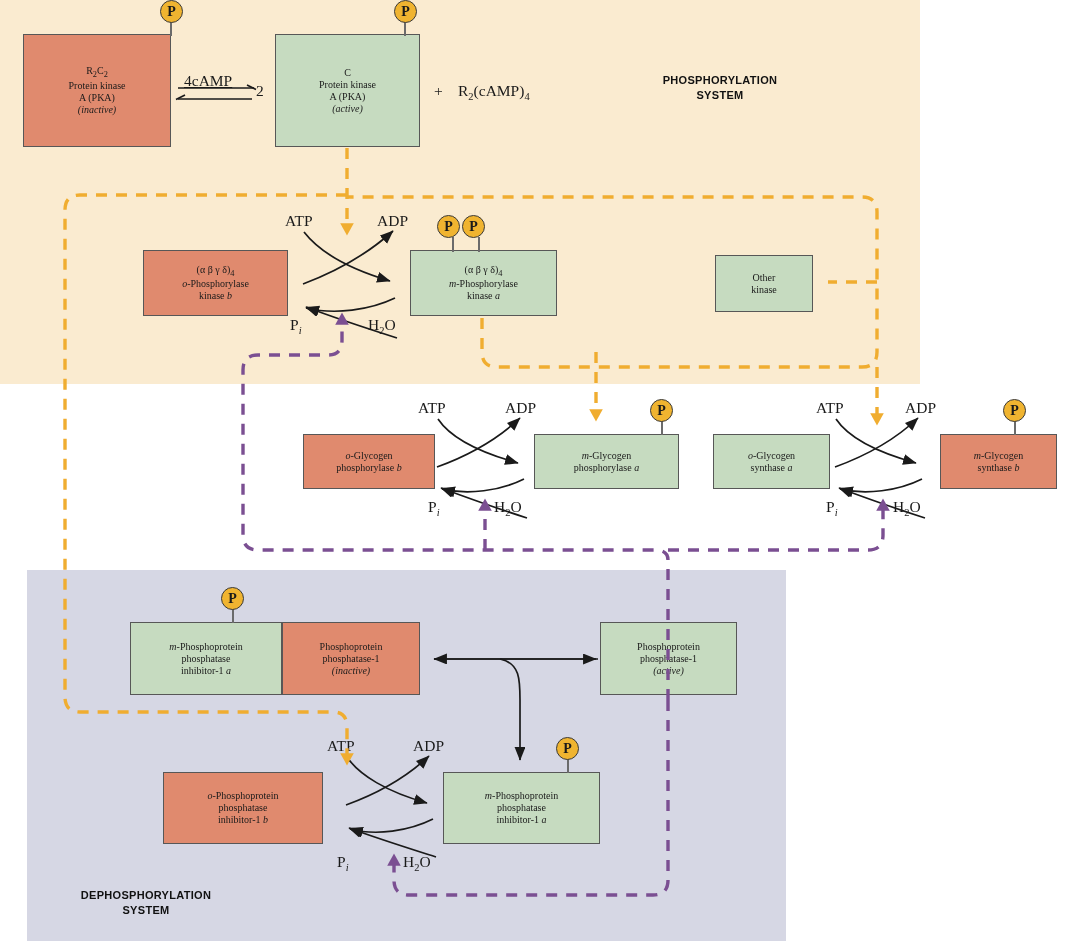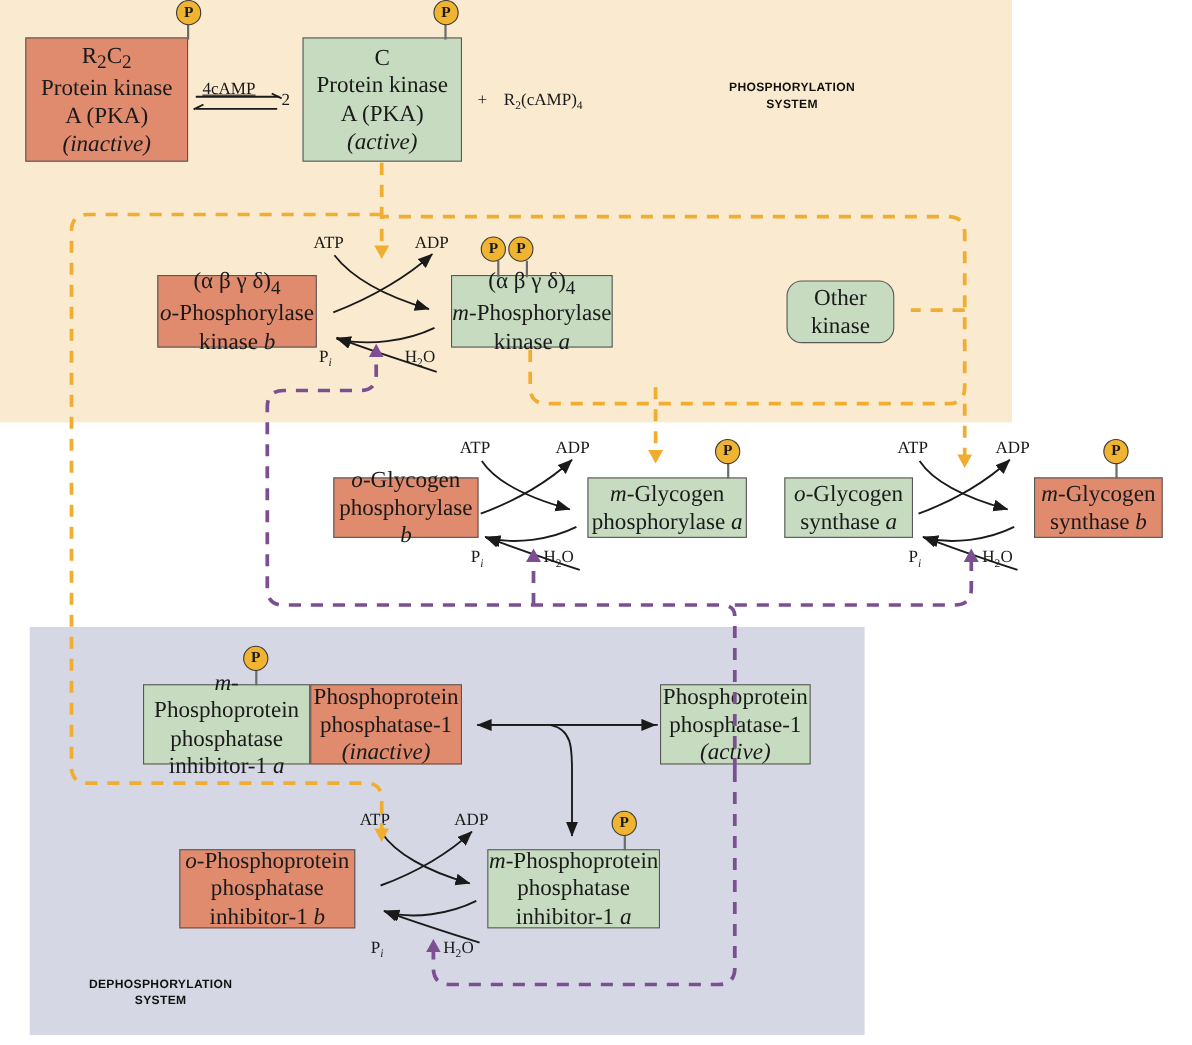--- a/index.html
+++ b/index.html
@@ -10,21 +10,21 @@
   .band{position:absolute;}
   .band-phos{left:0;top:0;width:920px;height:384px;background:#faebd0;}
   .band-dephos{left:27px;top:570px;width:759px;height:371px;background:#d6d7e4;}
 
   .band-label{position:absolute;font-family:"Liberation Sans","DejaVu Sans",sans-serif;
     font-weight:bold;font-size:11px;letter-spacing:.3px;color:#111;text-align:center;
     line-height:1.35;white-space:pre-line;}
 
   .box{position:absolute;box-sizing:border-box;border:1.6px solid #575757;
        display:flex;flex-direction:column;align-items:center;justify-content:center;
-       text-align:center;line-height:1.2;font-size:21px;white-space:pre-line;}
+       text-align:center;line-height:1.2;font-size:10px;white-space:pre-line;}
   .salmon{background:#e08a6e;}
   .green{background:#c6dbc0;}
 
   .pcirc{position:absolute;width:23px;height:23px;border-radius:50%;
     background:#f0b430;border:1.7px solid #3a3a3a;box-sizing:border-box;
     display:flex;align-items:center;justify-content:center;
     font-size:14px;font-weight:bold;line-height:1;font-family:"Liberation Serif",serif;}
   .pstem{position:absolute;width:1.7px;background:#6b6b6b;}
 
   .lbl{position:absolute;font-size:15.5px;white-space:nowrap;}
@@ -86,21 +86,21 @@
   <div class="pstem" style="left:452px;top:237px;height:15px;"></div>
   <div class="pcirc" style="left:437px;top:215px;">P</div>
   <div class="pstem" style="left:478px;top:237px;height:15px;"></div>
   <div class="pcirc" style="left:462px;top:215px;">P</div>
 
   <div class="lbl" style="left:285px;top:212px;">ATP</div>
   <div class="lbl" style="left:377px;top:212px;">ADP</div>
   <div class="lbl" style="left:290px;top:316px;">P<sub><span class="it">i</span></sub></div>
   <div class="lbl" style="left:368px;top:316px;">H<sub>2</sub>O</div>
 
-  <div class="box green" style="left:715px;top:255px;width:98px;height:57px;border-radius:14px;">
+  <div class="box green" style="left:715px;top:255px;width:98px;height:57px;">
     <div>Other</div>
     <div>kinase</div>
   </div>
 
   <div class="box salmon" style="left:303px;top:434px;width:132px;height:55px;">
     <div><span class="it">o</span>-Glycogen</div>
     <div>phosphorylase <span class="it">b</span></div>
   </div>
   <div class="box green" style="left:534px;top:434px;width:145px;height:55px;">
     <div><span class="it">m</span>-Glycogen</div>

